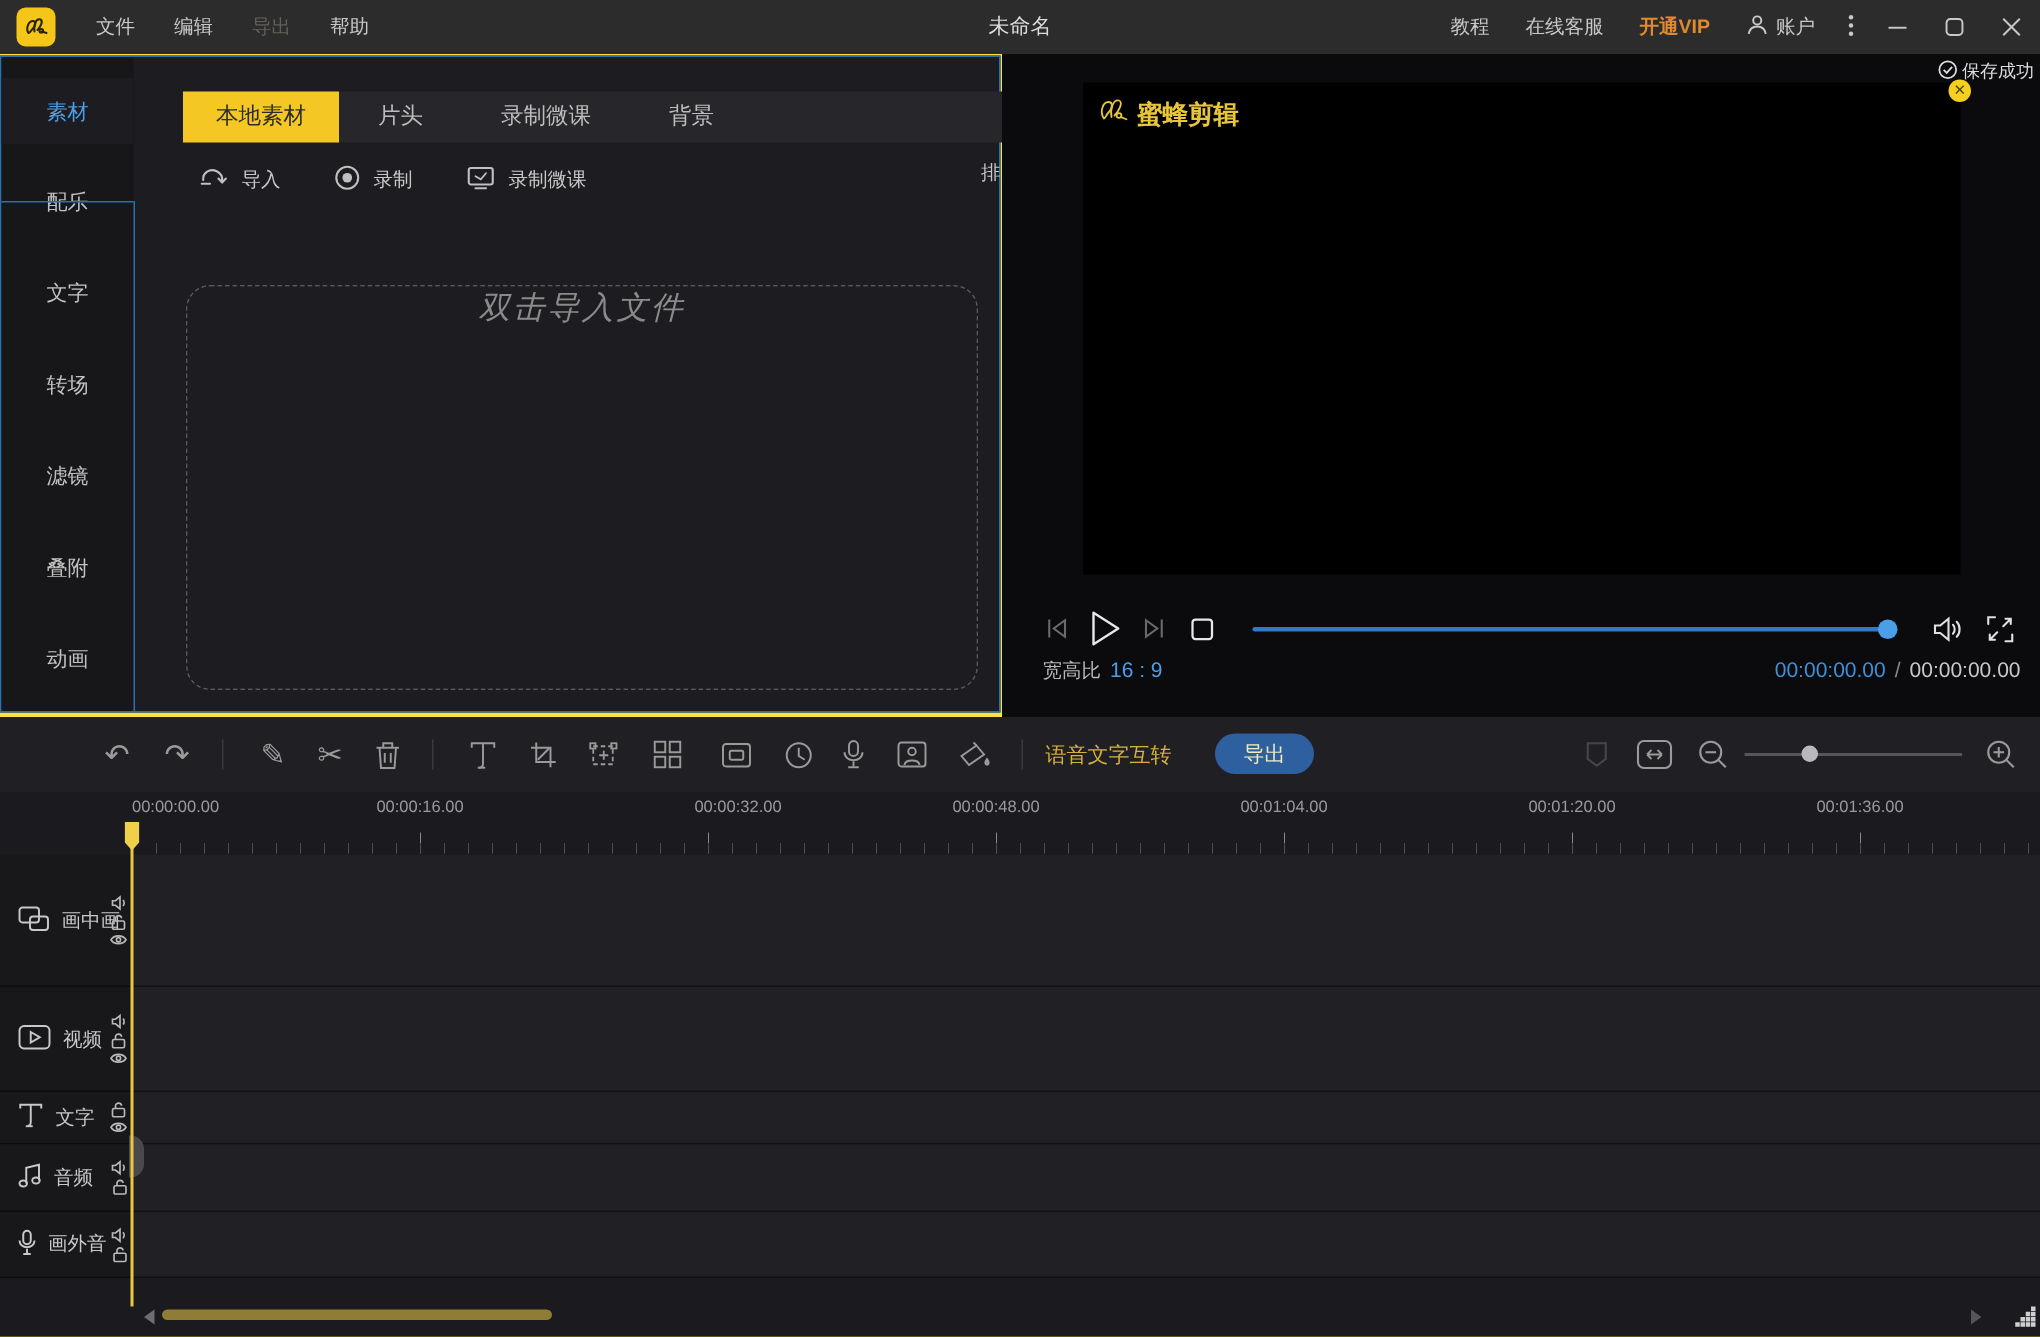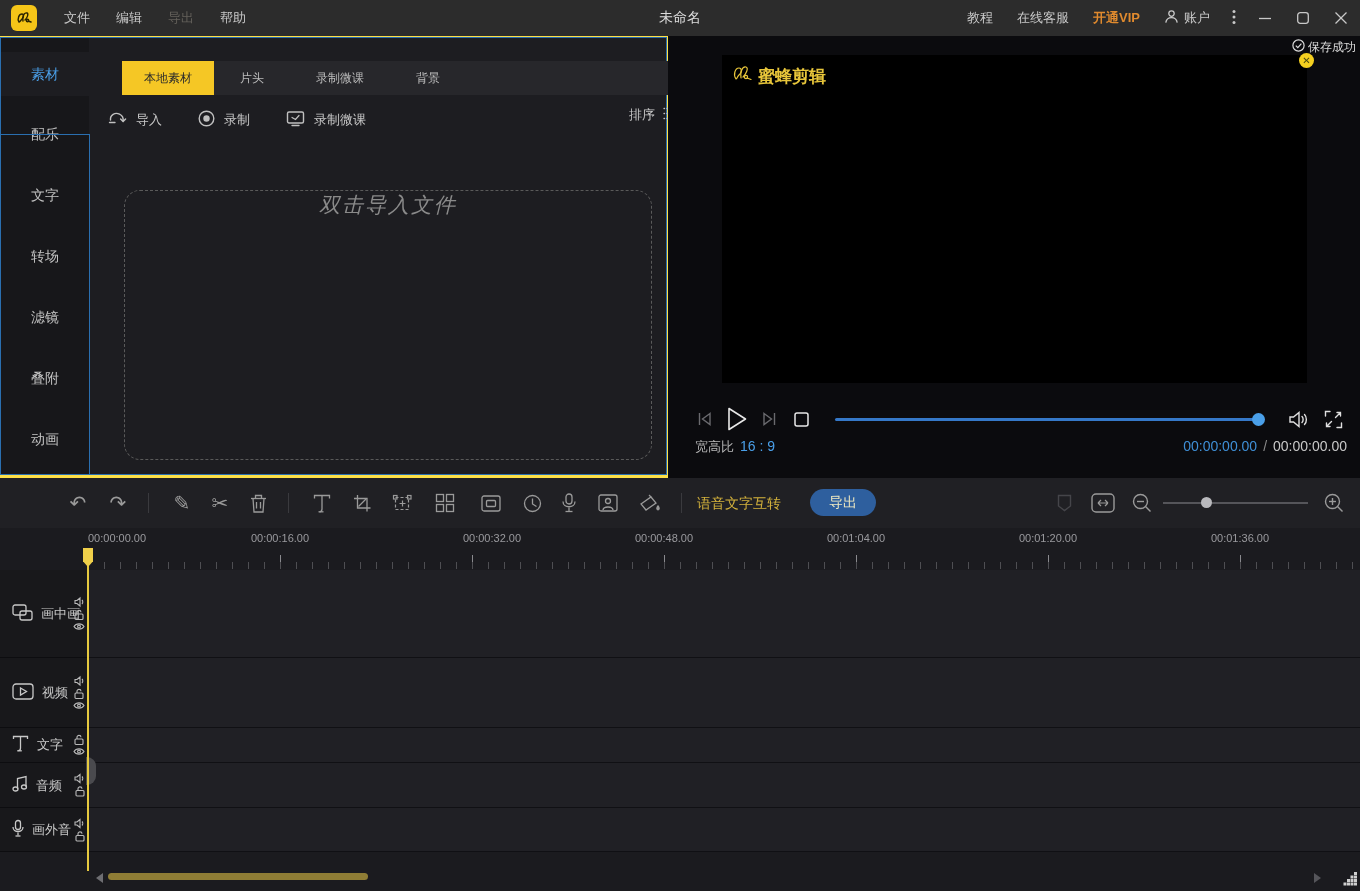--- a/index.html
+++ b/index.html
@@ -30,34 +30,34 @@
   .sidebar-item.active { color:#4a9fe8; background:#1d1d21; }
   .sidebar-item:nth-child(1){ top:14px; height:44px; line-height:44px; }
   .sidebar-item:nth-child(2){ top:81px;  height:30px; line-height:30px;}
   .sidebar-item:nth-child(3){ top:142px; height:30px; line-height:30px;}
   .sidebar-item:nth-child(4){ top:203px; height:30px; line-height:30px;}
   .sidebar-item:nth-child(5){ top:264px; height:30px; line-height:30px;}
   .sidebar-item:nth-child(6){ top:325px; height:30px; line-height:30px;}
   .sidebar-item:nth-child(7){ top:386px; height:30px; line-height:30px;}
 
   .tabbar { position:absolute; left:33px; top:23px; width:560px; height:34px; background:#27272b; display:flex; }
-  .tab { font-size:12px; color:#bdbdbd; padding:0 26px; line-height:34px; cursor:pointer; }
+  .tab { font-size:15px; color:#bdbdbd; padding:0 26px; line-height:34px; cursor:pointer; }
   .tab.active { background:#f5c725; color:#2b2b2b; padding:0 22px; }
-  .actions-row { position:absolute; left:19px; top:68px; width:600px; height:28px; display:flex; align-items:center; }
+  .actions-row { position:absolute; left:44px; top:68px; width:600px; height:28px; display:flex; align-items:center; }
   .action-btn { display:flex; align-items:center; gap:9px; font-size:13px; color:#c8c8c8; margin-right:36px; cursor:pointer; }
   .sort-btn { position:absolute; right:28px; top:0; display:flex; align-items:center; gap:8px; font-size:13px; color:#c8c8c8; cursor:pointer; }
   .filters-row { position:absolute; left:38px; top:105px; display:flex; gap:30px; }
   .filter { font-size:13px; color:#b5b5b5; padding-bottom:3px; cursor:pointer; }
   .filter.active { color:#4a9fe8; border-bottom:1px solid #4a9fe8; }
   .dropzone { position:absolute; left:35px; top:152px; width:528px; height:270px; border:1px dashed #5a5a5a; border-radius:16px; display:flex; align-items:flex-start; justify-content:center; }
   .dropzone-hint { font-size:21px; font-style:italic; color:#8a8a8a; letter-spacing:2px; }
 
   
   .preview-panel { position:absolute; left:668px; top:36px; width:692px; height:442px; background:#0b0b0e; }
-  .toast { position:absolute; right:4px; top:3px; display:flex; align-items:flex-start; gap:3px; font-size:12px; color:#dcdcdc; }
+  .toast { position:absolute; right:4px; top:3px; display:flex; align-items:flex-end; gap:3px; font-size:12px; color:#dcdcdc; }
   .video-box { position:absolute; left:54px; top:19px; width:585px; height:328px; background:#000; }
   .watermark { position:absolute; left:8px; top:7px; display:flex; align-items:center; gap:4px; color:#e8c63a; font-size:17px; font-weight:bold; }
   .wm-close { position:absolute; right:-7px; top:-2px; width:15px; height:15px; background:#f5d020; border-radius:50%; color:#4a4a10; font-size:10px; line-height:15px; text-align:center; font-weight:bold; cursor:pointer; }
   .controls-row { position:absolute; left:0; top:366px; width:692px; height:34px; }
   .ctl { position:absolute; top:0; height:34px; display:flex; align-items:center; justify-content:center; cursor:pointer; }
   .seek { position:absolute; left:167px; top:16px; width:424px; height:3px; background:#3578c8; border-radius:2px; cursor:pointer; }
   .seek-thumb { position:absolute; right:-6px; top:-5px; width:13px; height:13px; border-radius:50%; background:#4a9fe8; }
   .info-row { position:absolute; left:0; top:402px; width:692px; height:22px; font-size:13px; }
   .aspect-label { position:absolute; left:27px; color:#b8b8b8; }
   .aspect-value { position:absolute; left:72px; color:#4a9fe8; font-size:14px; }

